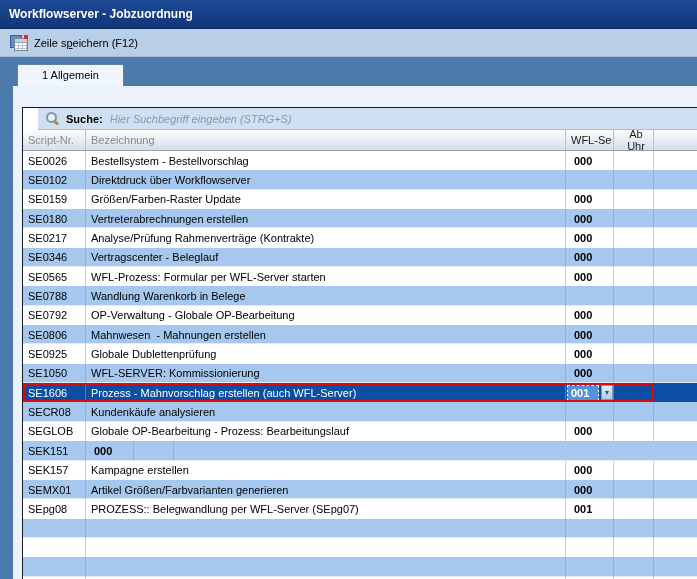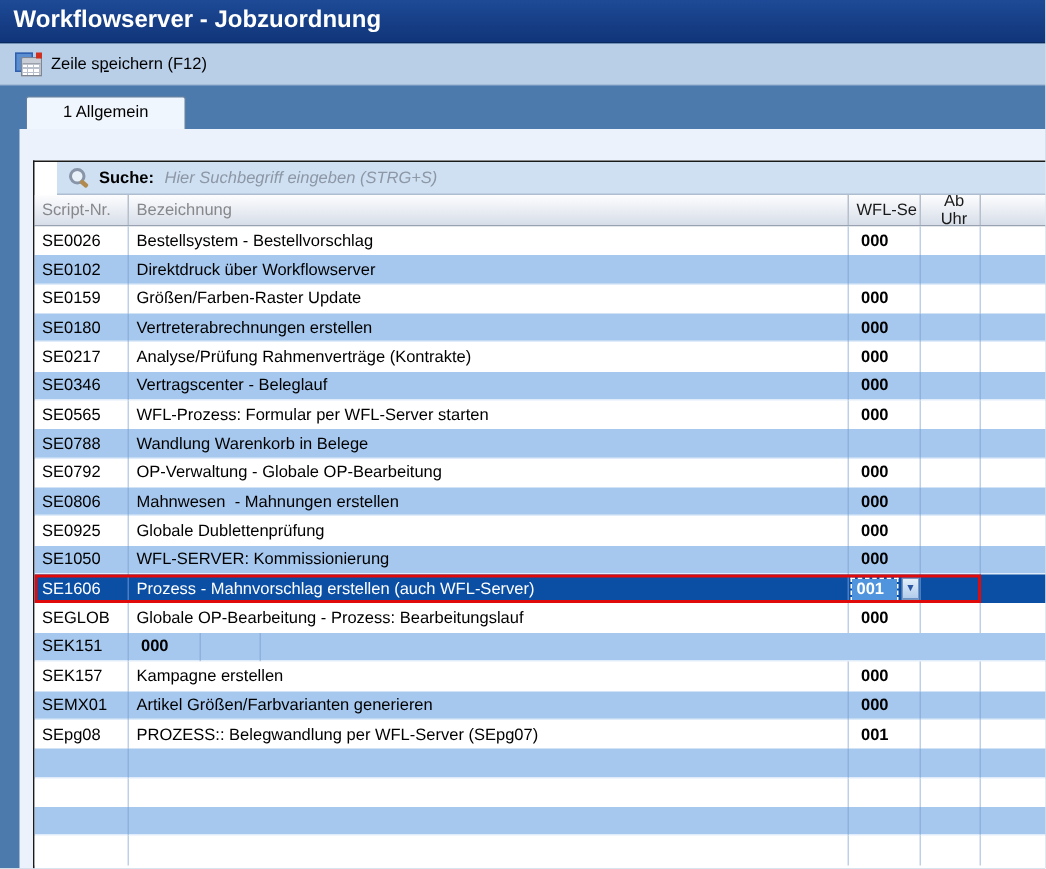--- a/index.html
+++ b/index.html
@@ -6,21 +6,21 @@
   .screen{
     width:697px;height:579px;position:relative;overflow:hidden;
     background:#4d7aac;
     font-family:"Liberation Sans",sans-serif;font-size:11px;color:#000;
     cursor:default;
   }
   
   .titlebar{
     height:29px;background:linear-gradient(#1d4a96,#113579);
     border-bottom:1px solid #0a2a5e;
-    color:#fff;font-weight:bold;font-size:16px;
+    color:#fff;font-weight:bold;font-size:12px;
     display:flex;align-items:center;padding-left:9px;box-sizing:border-box;
   }
   
   .toolbar{
     height:28px;background:#b9cfe8;border-bottom:1px solid #a5bcd8;
     display:flex;align-items:center;padding-left:6px;box-sizing:border-box;
   }
   .toolbtn{display:flex;align-items:center;gap:6px;padding:2px 4px;}
   .tool-icon{width:18px;height:16px;position:relative;display:inline-block;}
   .ti-back{position:absolute;left:0;top:0;width:10px;height:11px;background:#5b8ed0;border:1px solid #2f5fae;}
@@ -207,20 +207,27 @@
             <div class="tcell c4"></div>
           </div>
           <div class="trow selected">
             <div class="tcell c0">SE1606</div>
             <div class="tcell c1">Prozess - Mahnvorschlag erstellen (auch WFL-Server)</div>
             <div class="tcell c2"><span class="editval">001</span><span class="dropbtn">▼</span></div>
             <div class="tcell c3"></div>
             <div class="tcell c4"></div>
             <div class="selframe"></div>
           </div>
+          <div class="trow blue">
+            <div class="tcell c0">SECR08</div>
+            <div class="tcell c1">Kundenkäufe analysieren</div>
+            <div class="tcell c2"></div>
+            <div class="tcell c3"></div>
+            <div class="tcell c4"></div>
+          </div>
           <div class="trow white">
             <div class="tcell c0">SEGLOB</div>
             <div class="tcell c1">Globale OP-Bearbeitung - Prozess: Bearbeitungslauf</div>
             <div class="tcell c2">000</div>
             <div class="tcell c3"></div>
             <div class="tcell c4"></div>
           </div>
           <div class="trow blue">
             <div class="tcell c0">SEK151</div>
             <div class="tcell c2">000</div>

